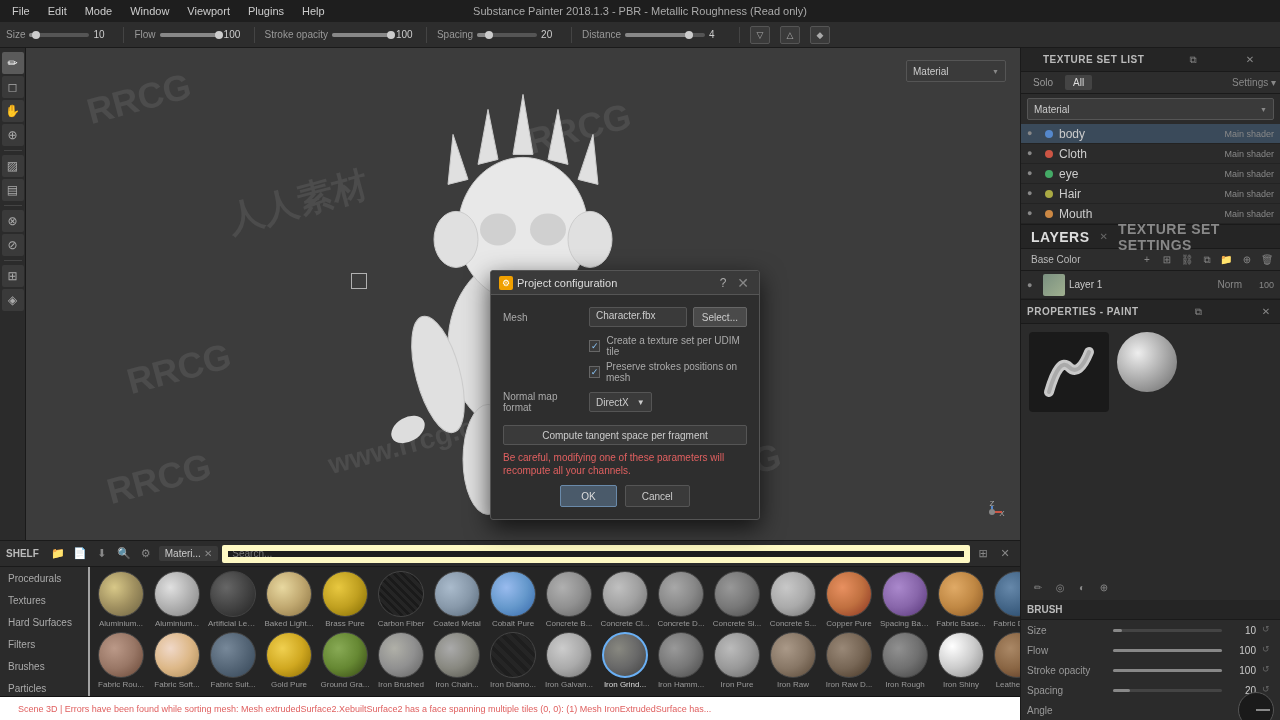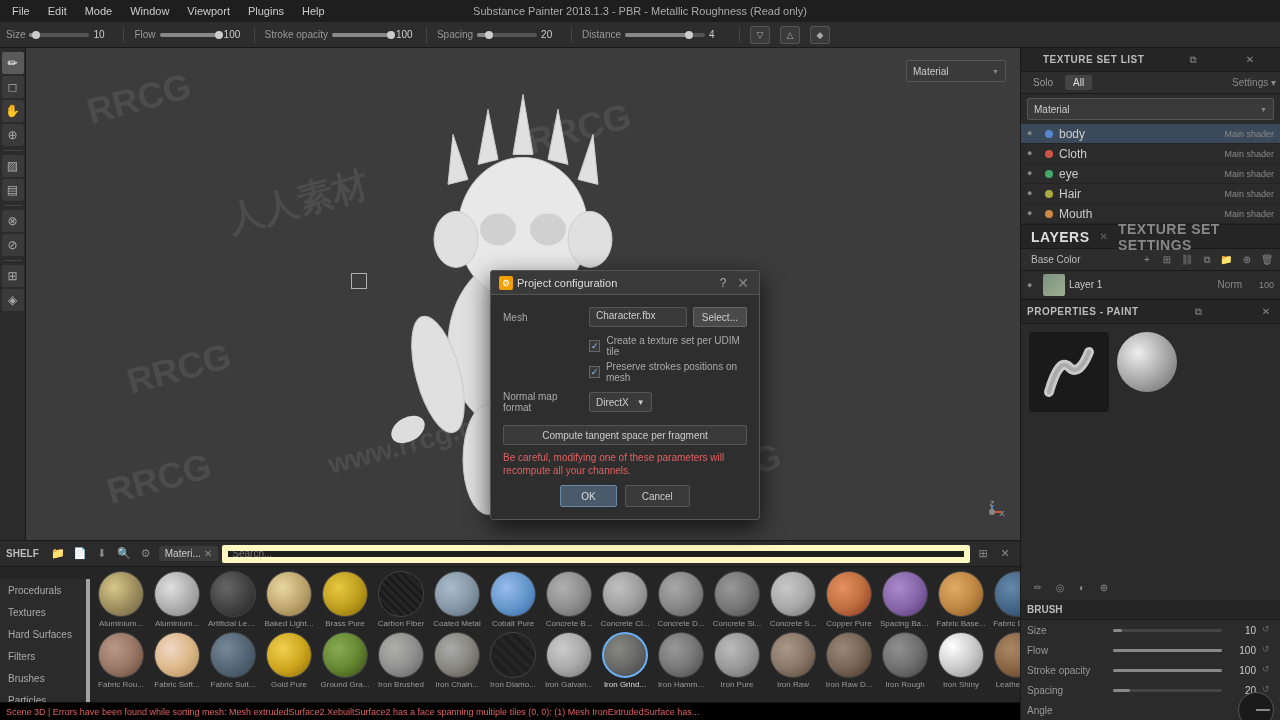--- a/index.html
+++ b/index.html
@@ -523,24 +523,23 @@
     }
     .shelf-content {
       display: flex;
       flex: 1;
       overflow: hidden;
     }
     
     #shelf-categories {
       width: 90px;
       background: #2b2b2b;
-      border-right: 4px solid #a3a3a3;
+      border-right: 2px solid #a3a3a3;
       overflow-y: auto;
       flex-shrink: 0;
-      margin-top: 12px;
     }
     .shelf-cat-item {
       height: 22px;
       display: flex;
       align-items: center;
       padding: 0 8px;
       cursor: pointer;
       font-size: 10px;
       color: #aaa;
     }
@@ -760,25 +759,25 @@
       border-radius: 2px;
       font-size: 10px;
       color: #ccc;
       cursor: pointer;
     }
     #bottom-status {
       position: absolute;
       bottom: 0;
       left: 0;
       right: 260px;
-      height: 18px;
-      background: #000000;
-      display: flex;
-      align-items: center;
-      padding: 0 6px;
+      height: 24px;
+      background: #ffffff;
+      display: flex;
+      align-items: center;
+      padding: 0 18px;
       font-size: 9px;
       color: #e06060;
       border-top: 1px solid #111;
       overflow: hidden;
     }
 
     
     ::-webkit-scrollbar { width: 6px; height: 6px; }
     ::-webkit-scrollbar-track { background: #1e1e1e; }
     ::-webkit-scrollbar-thumb { background: #444; border-radius: 3px; }

